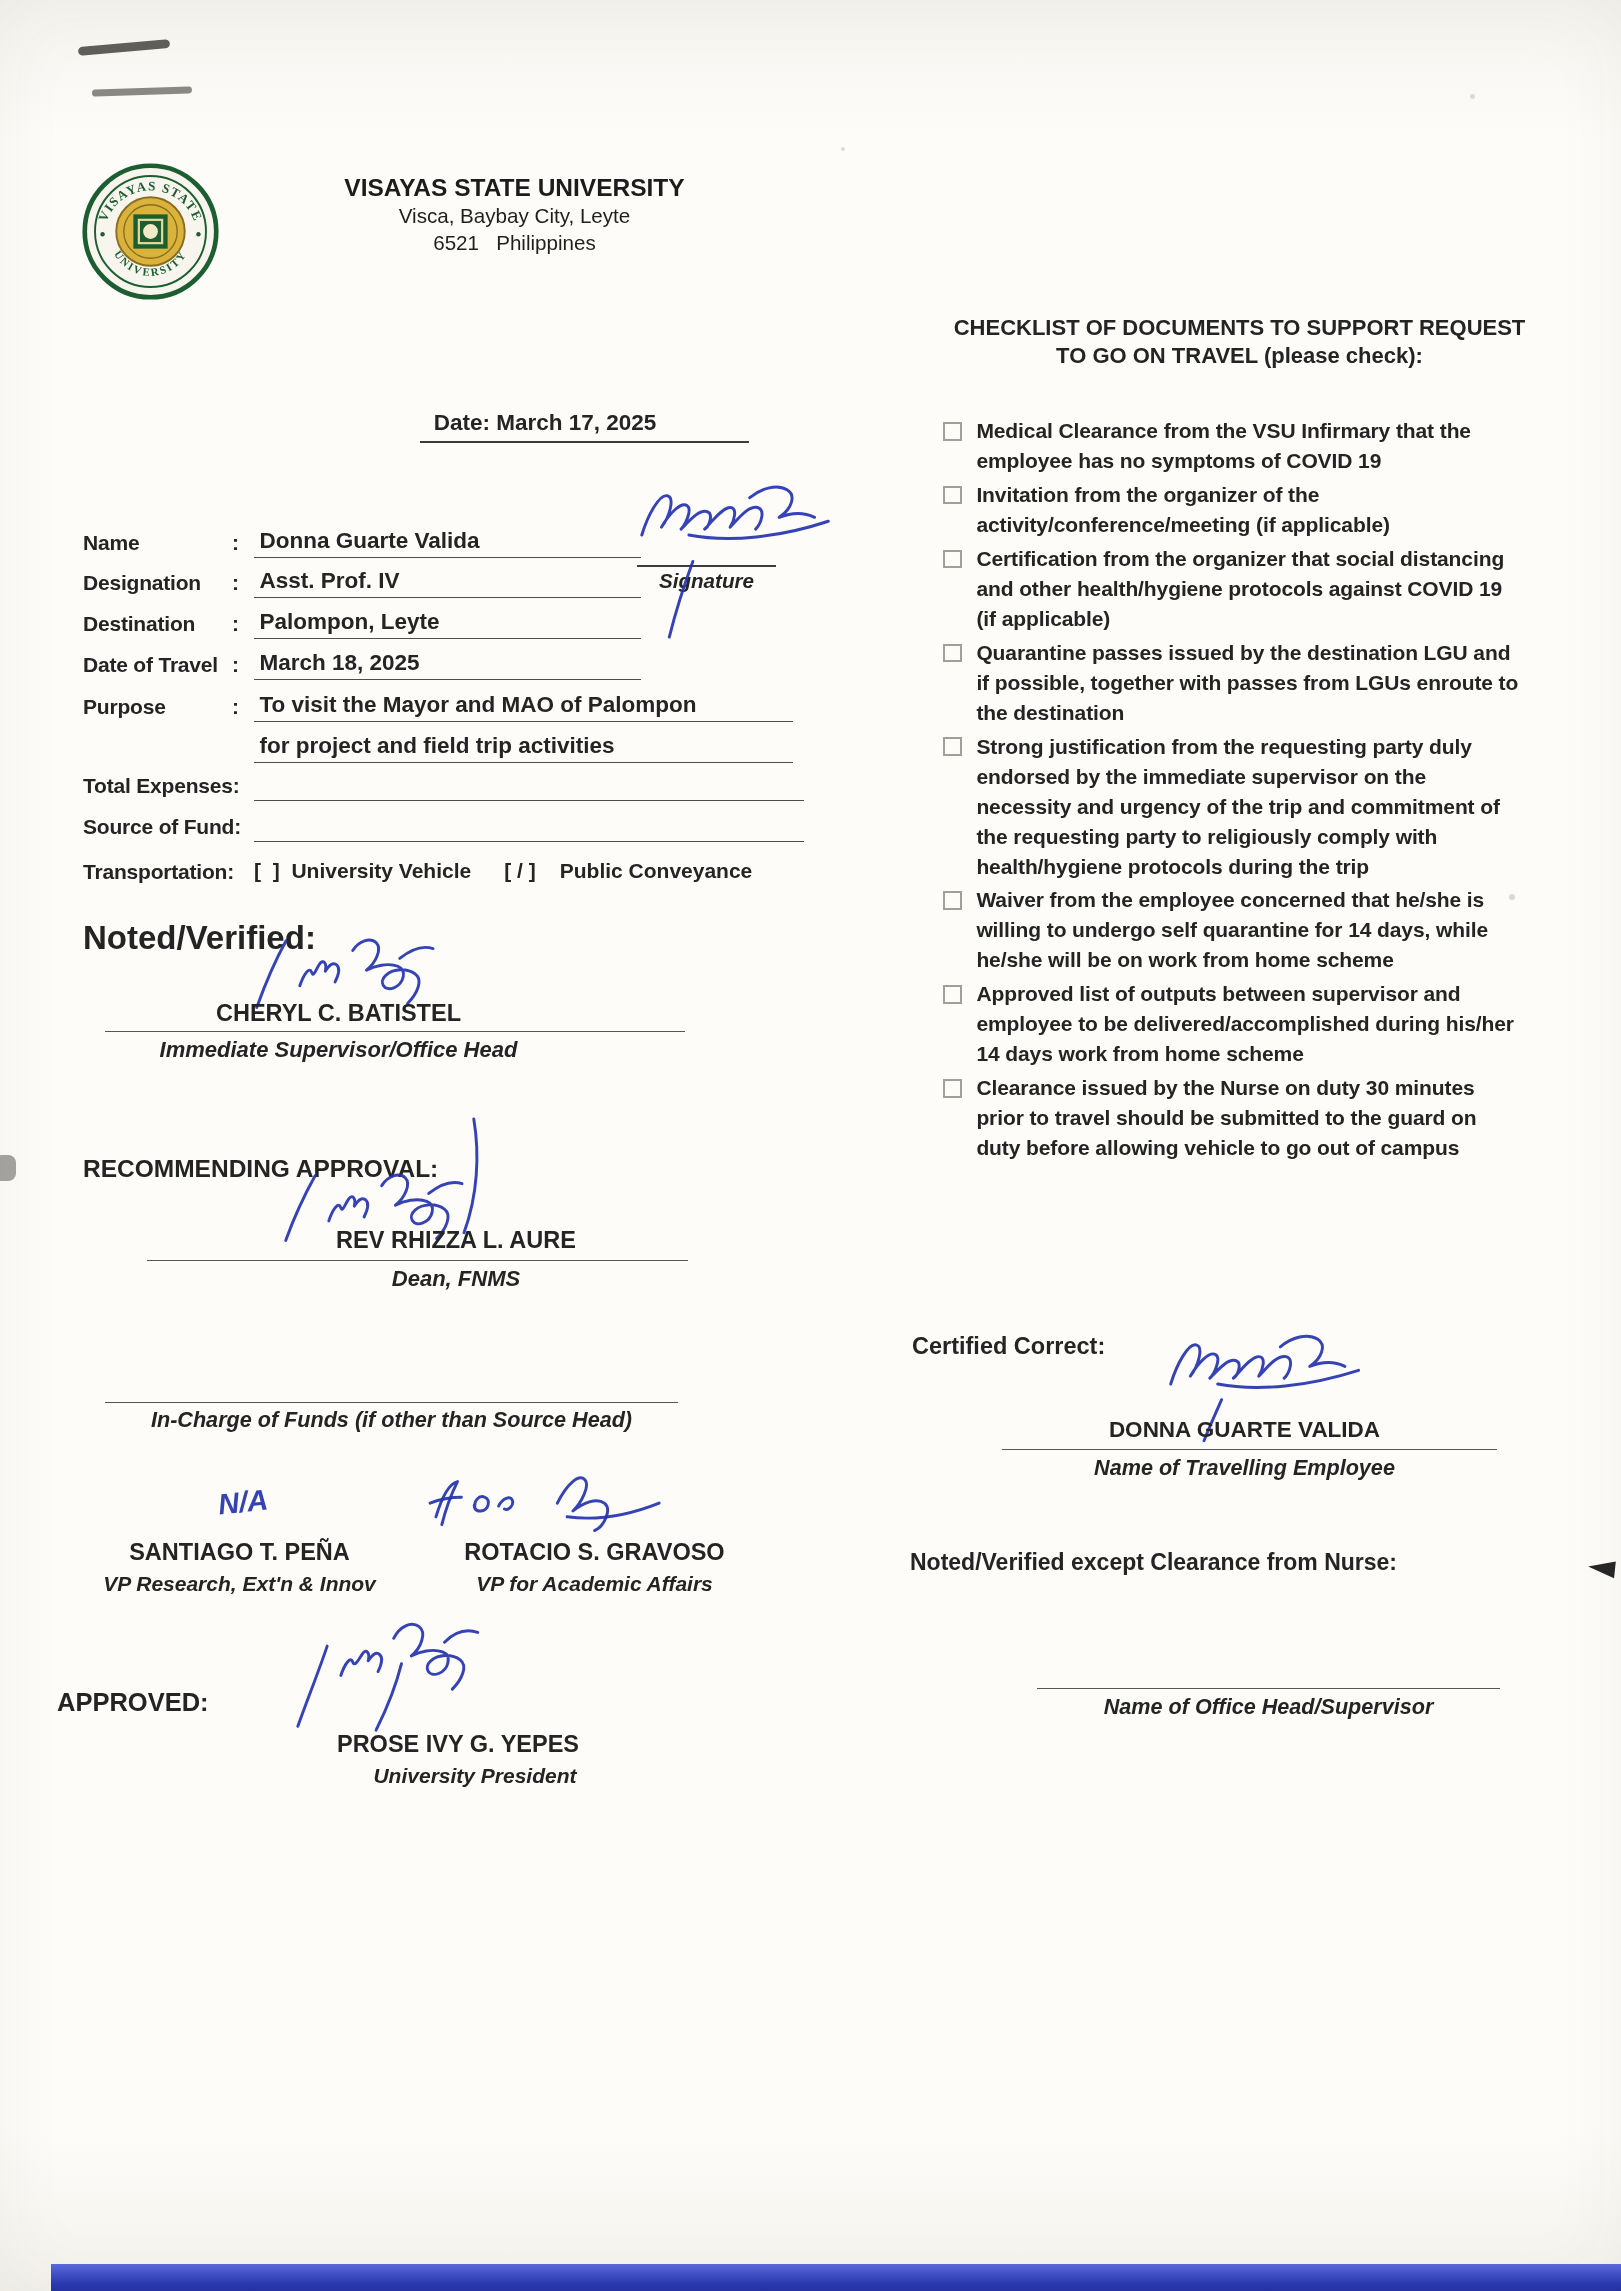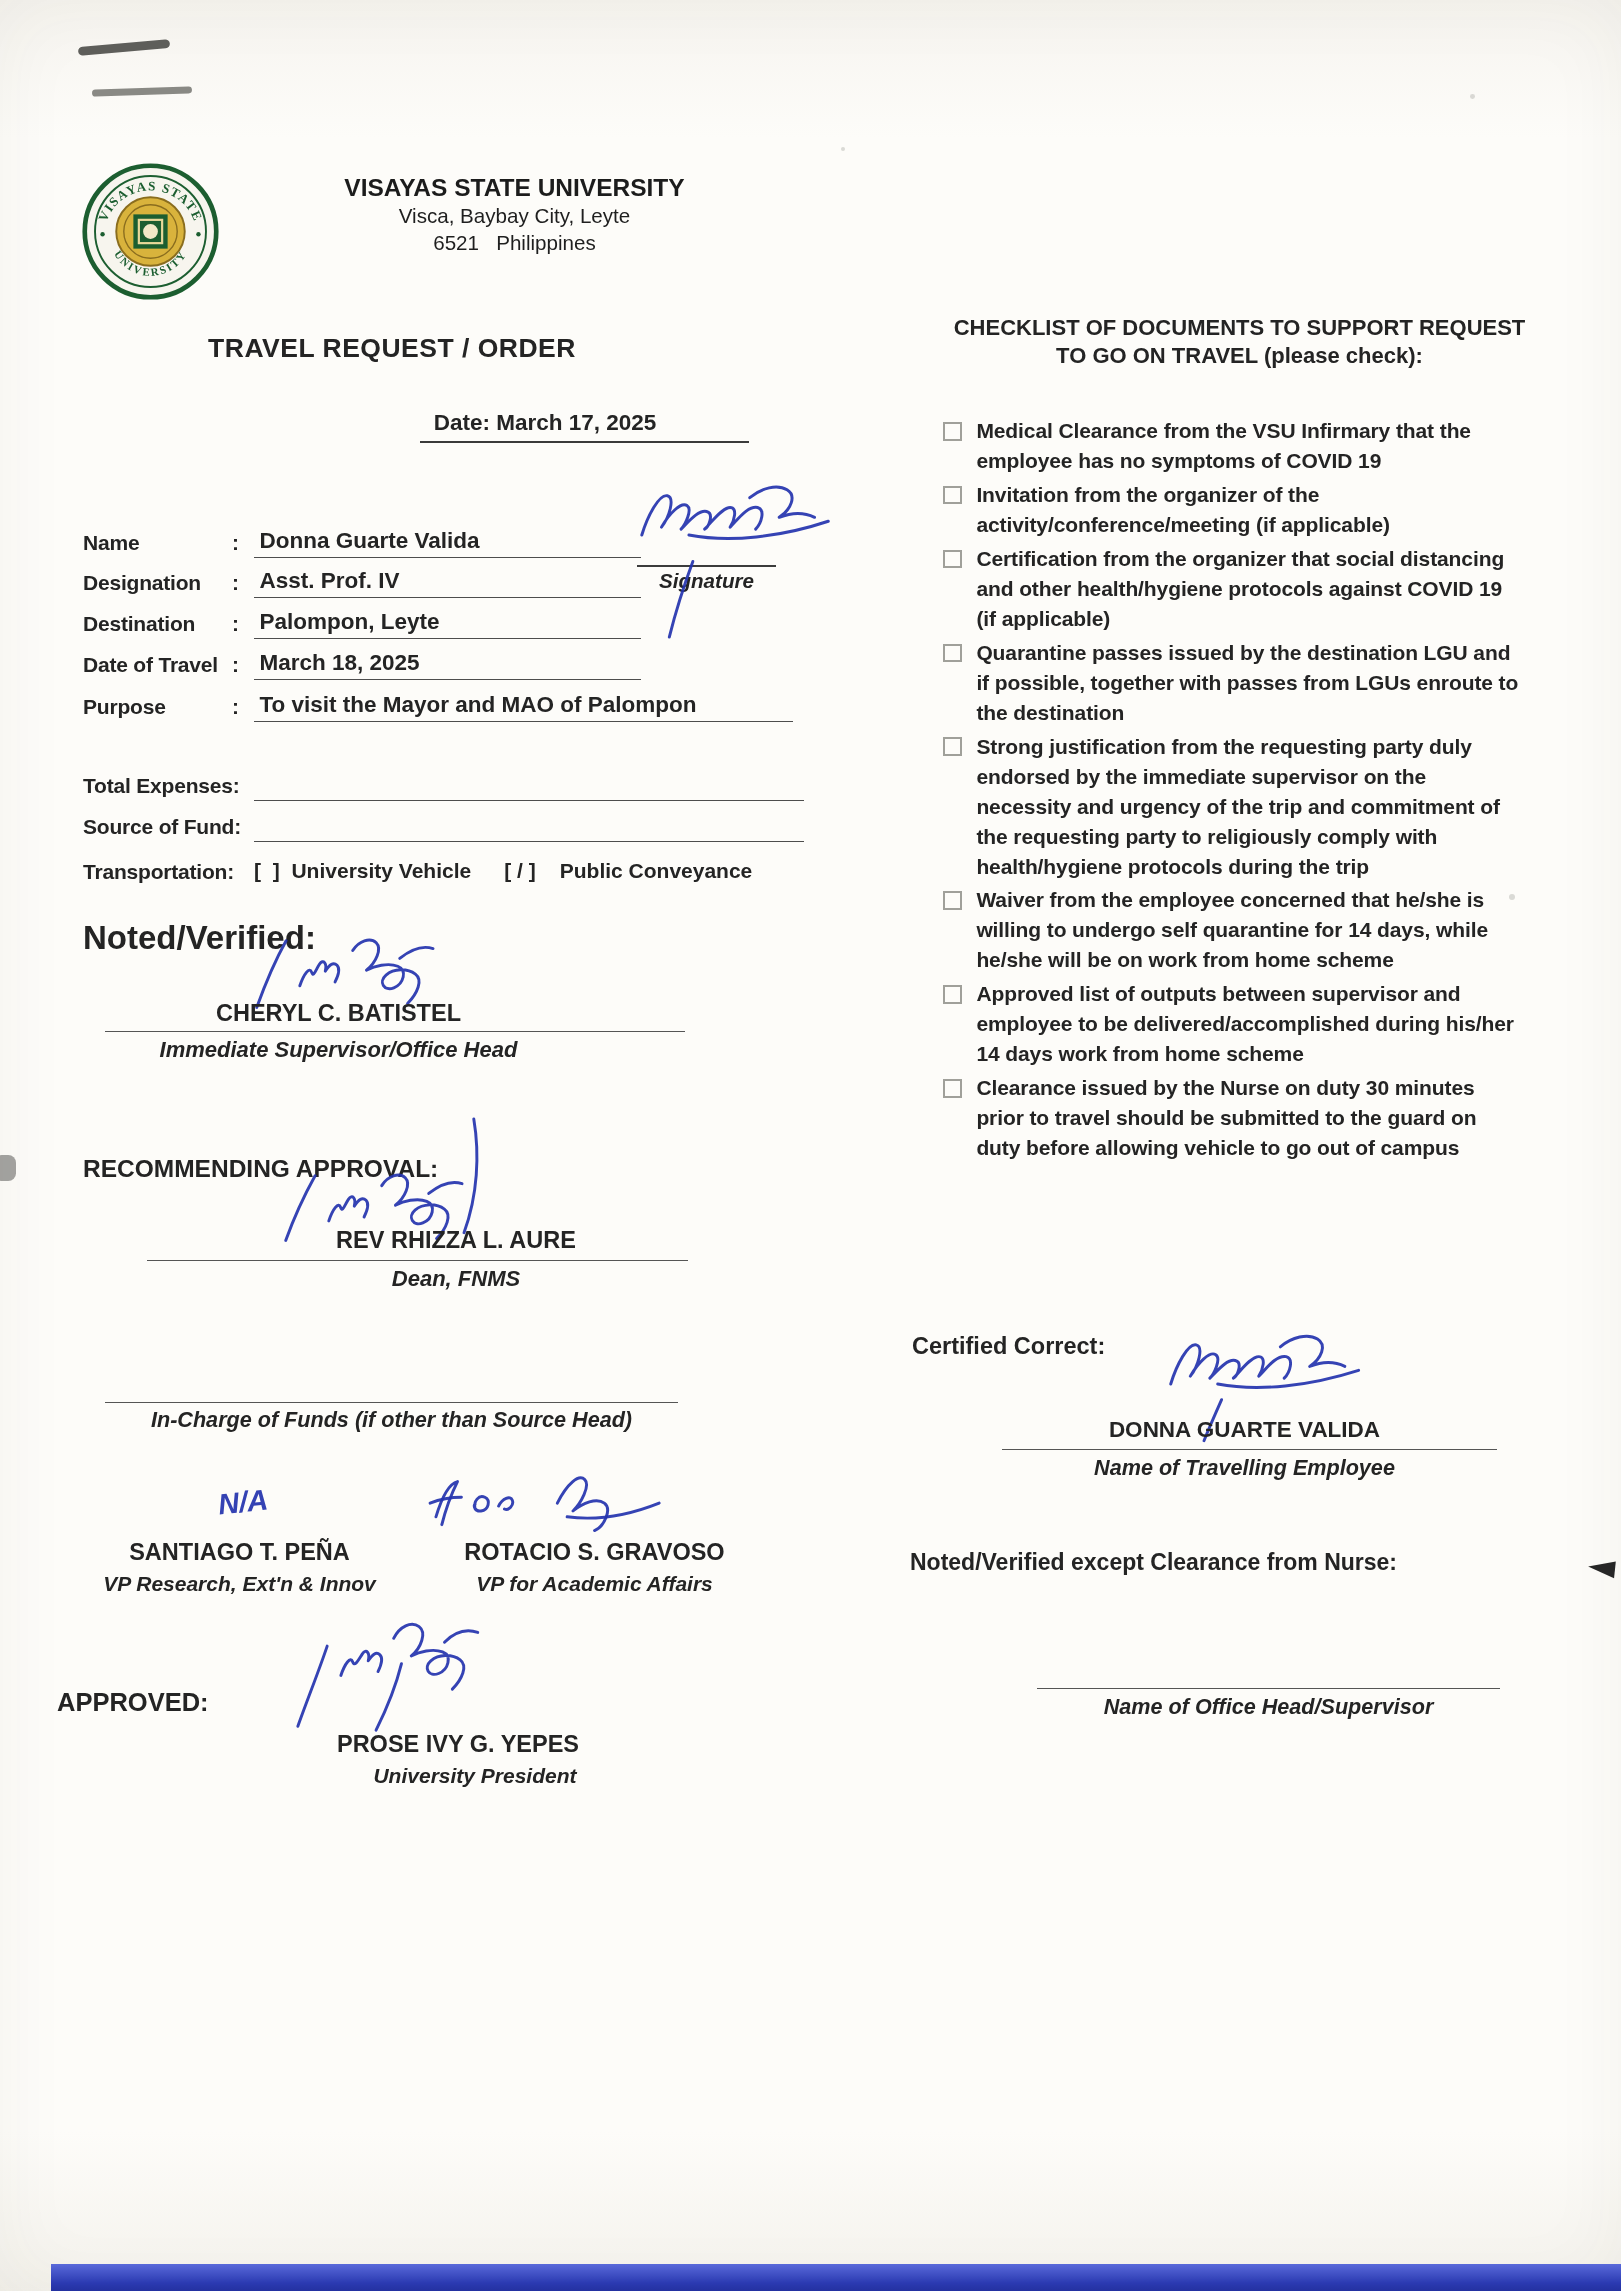--- a/index.html
+++ b/index.html
@@ -95,21 +95,20 @@
     <rect x="41.5" y="41.5" width="17" height="17" fill="none" stroke="#e8d89a" stroke-width="1.6"></rect>
     <circle cx="50" cy="50" r="6.2" fill="#f2e9c8" stroke="#1c5e30" stroke-width="1.6"></circle>
   </svg>
 
   <div class="abs header-block">
     <div class="university">VISAYAS STATE UNIVERSITY</div>
     <div class="addr">Visca, Baybay City, Leyte</div>
     <div class="addr pre">6521   Philippines</div>
   </div>
 
-  <div class="abs form-title">TRAVEL REQUEST / ORDER</div>
   <div class="abs date-row"><span>Date:</span><span class="pre"> March 17, 2025</span></div>
 
   <div class="abs fields">
     <div class="frow h41">
       <span class="flabel">Name</span>
       <span class="fcolon">:</span>
       <span class="fvalue w390">Donna Guarte Valida</span>
     </div>
     <div class="frow h41">
       <span class="flabel">Designation</span>
@@ -127,20 +126,21 @@
       <span class="fvalue w390">March 18, 2025</span>
     </div>
     <div class="frow h43">
       <span class="flabel">Purpose</span>
       <span class="fcolon">:</span>
       <span class="fvalue w545">To visit the Mayor and MAO of Palompon</span>
     </div>
     <div class="frow h42">
       <span class="flabel"></span>
       <span class="fcolon"></span>
+      <span class="fvalue w545">for project and field trip activities</span>
     </div>
     <div class="frow h39">
       <span class="flabel-wide">Total Expenses:</span>
       <span class="fvalue w555"></span>
     </div>
     <div class="frow h42">
       <span class="flabel-wide">Source of Fund:</span>
       <span class="fvalue w555"></span>
     </div>
     <div class="frow h46">

